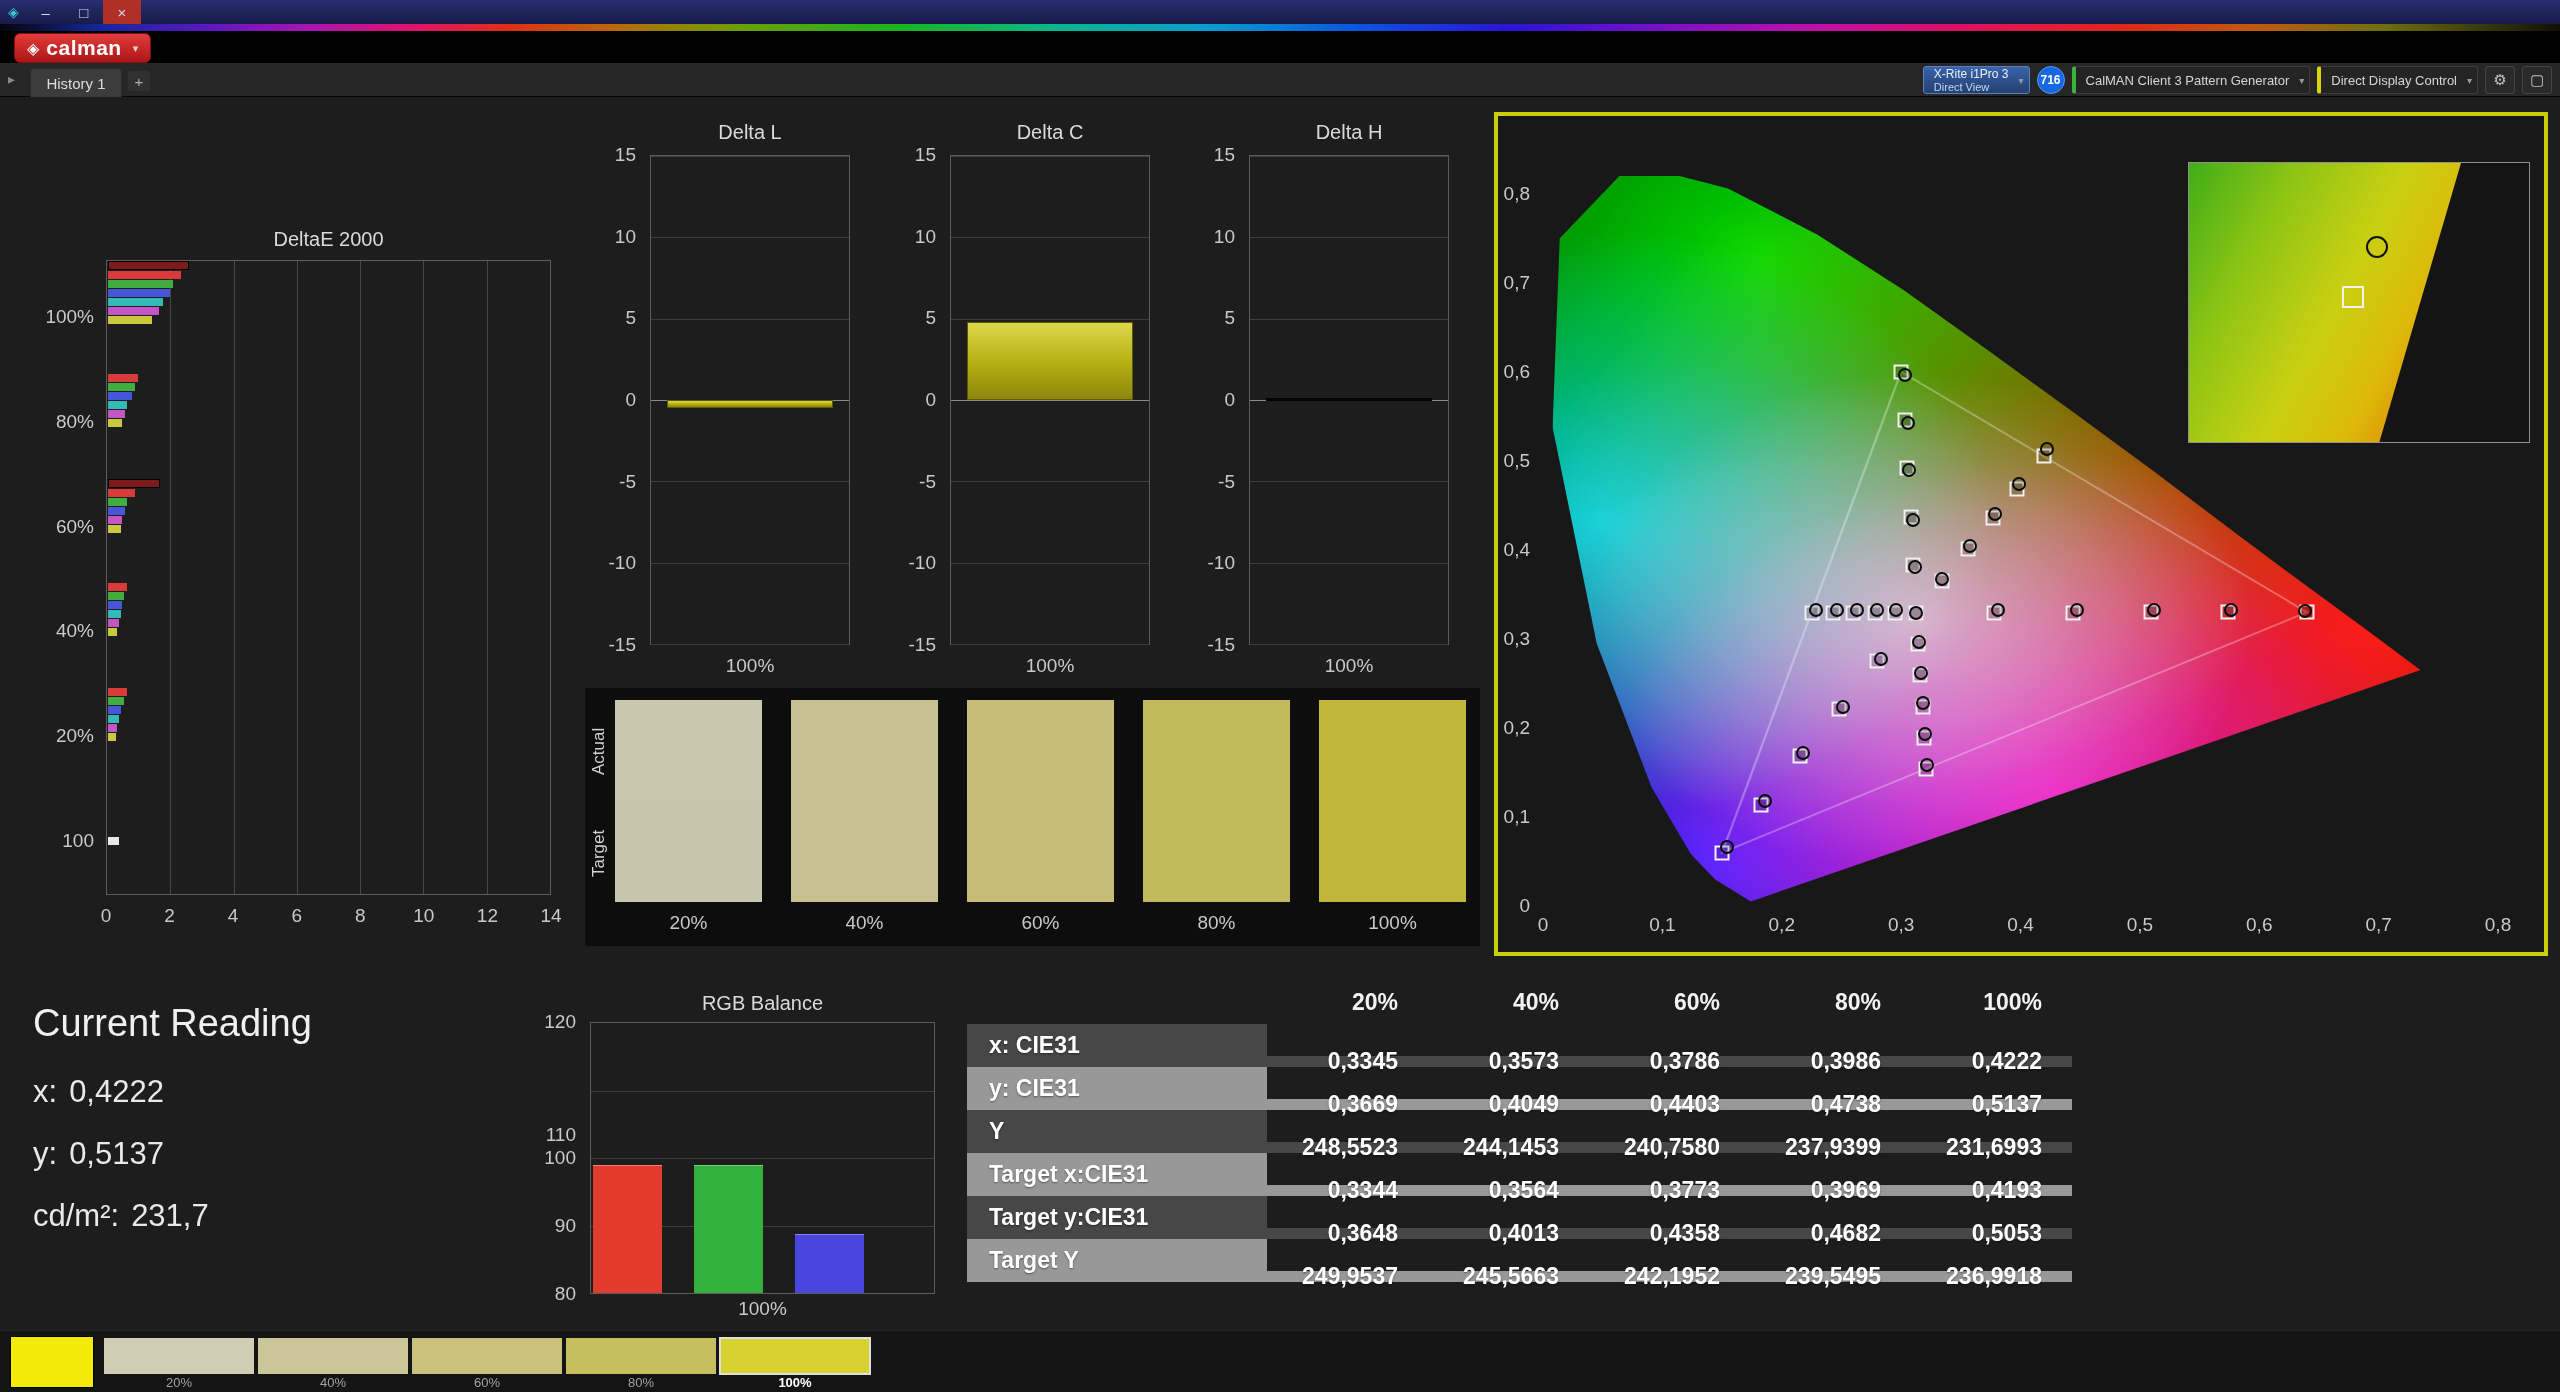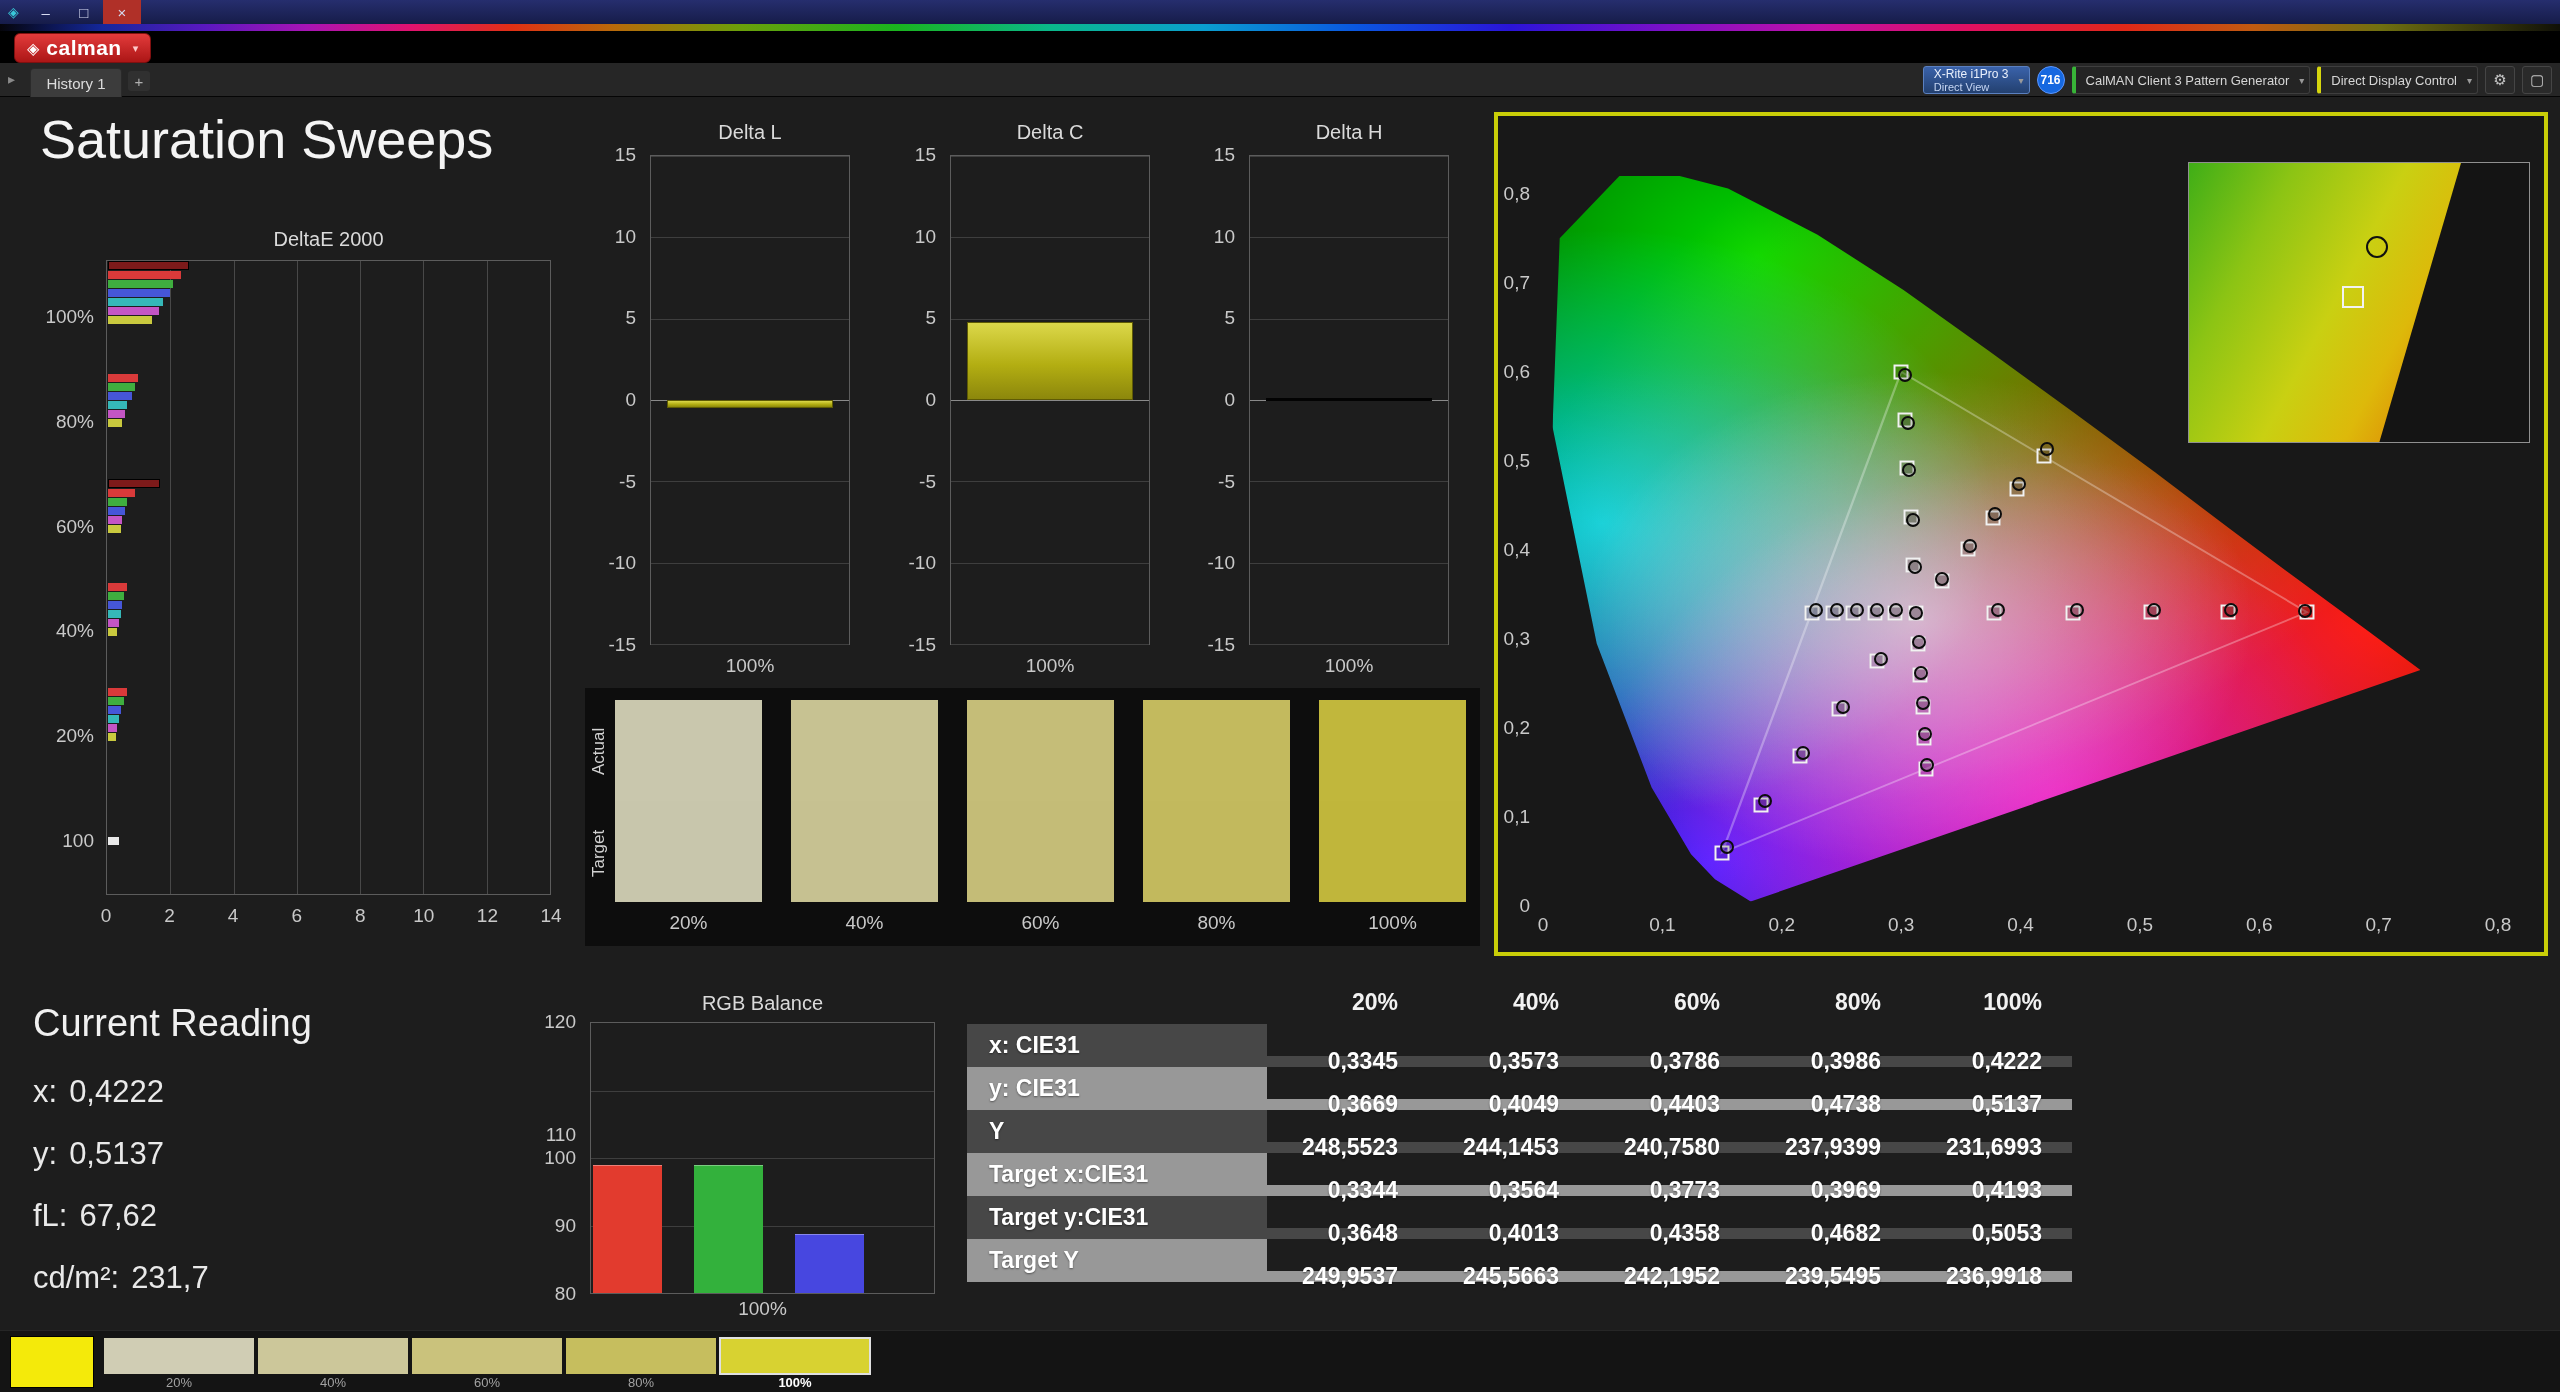--- a/index.html
+++ b/index.html
@@ -176,21 +176,20 @@
       </div>
       <div class="iconbtn">
           <span>⚙</span>
         </div>
       <div class="iconbtn">
           <span>▢</span>
         </div>
     </div>
   </div>
 
-  <div id="page-title">Saturation Sweeps</div>
 
   <div id="panel-deltae">
     <div class="chart-title" id="deltae-title">DeltaE 2000</div>
     <div id="deltae-yl">
         <div class="ticklabel yt" style="top: 9%;">100%</div>
         <div class="ticklabel yt" style="top: 25.5%;">80%</div>
         <div class="ticklabel yt" style="top: 42%;">60%</div>
         <div class="ticklabel yt" style="top: 58.5%;">40%</div>
         <div class="ticklabel yt" style="top: 75%;">20%</div>
         <div class="ticklabel yt" style="top: 91.5%;">100</div>
@@ -506,24 +505,20 @@
     <div id="cr-title">Current Reading</div>
     <div class="cr-line">
       <span>x:</span>
       <span>0,4222</span>
     </div>
     <div class="cr-line">
       <span>y:</span>
       <span>0,5137</span>
     </div>
     <div class="cr-line">
-      <span>fL:</span>
-      <span>67,62</span>
-    </div>
-    <div class="cr-line">
       <span>cd/m²:</span>
       <span>231,7</span>
     </div>
   </div>
 
   <div id="panel-rgb">
     <div class="chart-title" id="rgb-title">RGB Balance</div>
     <div id="rgb-yl">
         <div class="ticklabel yt" style="top: 0%;">120</div>
         <div class="ticklabel yt" style="top: 25%; margin-top: 45px;">110</div>

